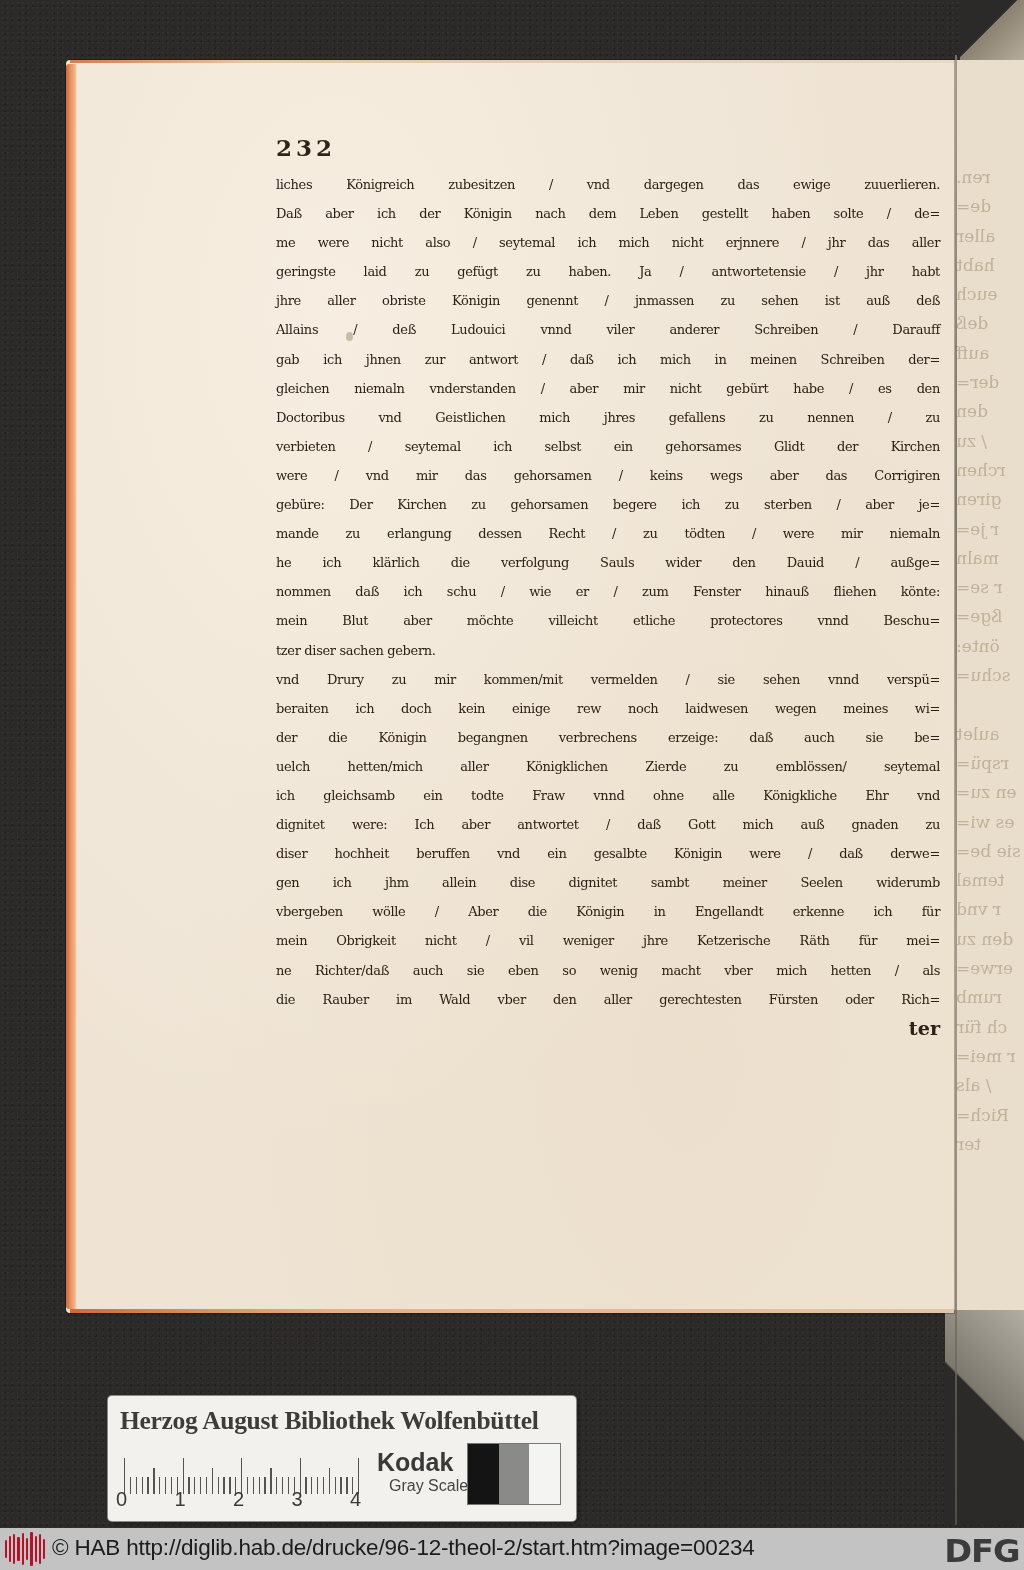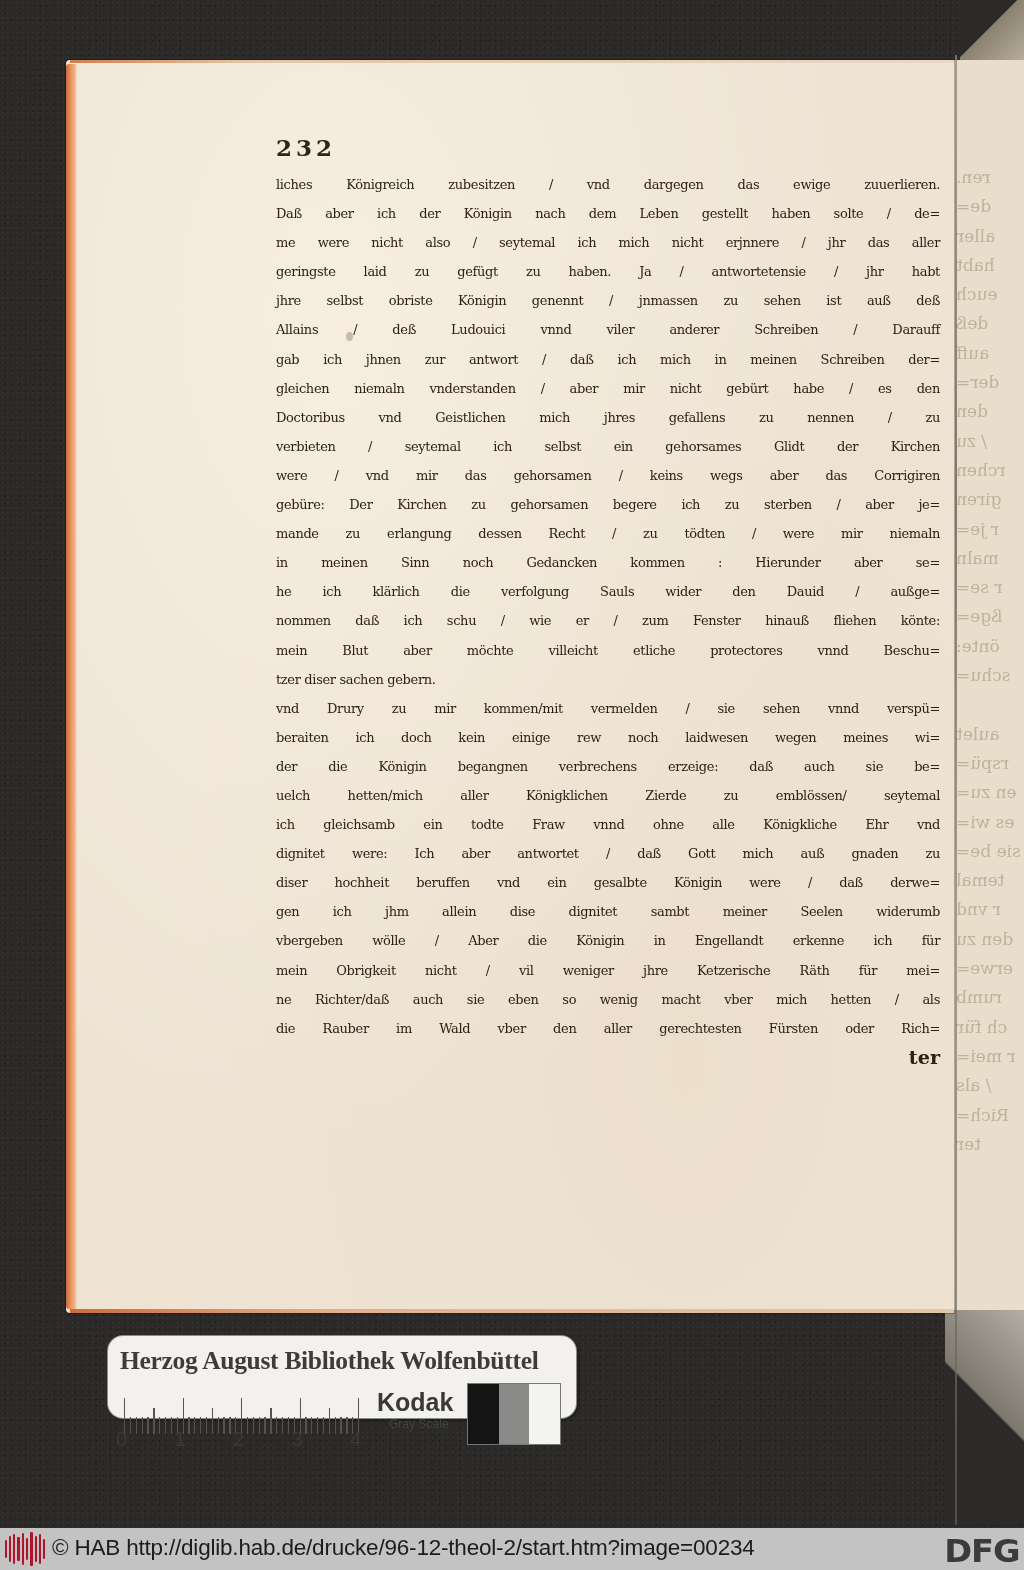--- a/index.html
+++ b/index.html
@@ -99,22 +99,22 @@
     height: 29.1px; line-height: 29.1px; font-size: 19.2px; font-weight: bold;
     text-align: right; color: #2d2115;
   }
   .stain {
     position: absolute; border-radius: 50%;
     background: rgba(120,95,60,0.35);
   }
 
   
   .scale-card {
-    position: absolute; left: 108px; top: 1336px; width: 468px; height: 82px;
-    background: #f2f1ee; border-radius: 15px;
+    position: absolute; left: 108px; top: 1396px; width: 468px; height: 125px;
+    background: #f2f1ee; border-radius: 4px;
     box-shadow: 0 0 0 1px #8b8a86, 2px 2px 4px rgba(0,0,0,0.4);
   }
   .scale-card .institution {
     position: absolute; left: 12px; top: 10px;
     font-family: "Liberation Serif", serif; font-weight: bold;
     font-size: 25.5px; color: #3d3c3a; letter-spacing: -0.3px; white-space: nowrap;
   }
   .ruler {
     position: absolute; left: 16px; top: 58px; width: 240px; height: 40px;
   }
@@ -127,21 +127,21 @@
     font-size: 20px; color: #3b3a37;
   }
   .kodak-brand {
     position: absolute; left: 269px; top: 52px;
     font-family: "Liberation Sans", sans-serif; font-weight: bold;
     font-size: 25px; color: #3a3937;
   }
   .kodak-sub {
     position: absolute; left: 281px; top: 81px;
     font-family: "Liberation Sans", sans-serif;
-    font-size: 12px; color: #444;
+    font-size: 16px; color: #444;
   }
   .gray-patches {
     position: absolute; left: 359px; top: 47px; width: 94px; height: 62px;
     display: flex; border: 1px solid #777;
   }
   .gray-patches div { flex: 1; }
 
   
   .footer {
     position: absolute; left: 0; top: 1528px; width: 1024px; height: 42px;
@@ -218,30 +218,29 @@
 
     <div class="text-block">
       <div class="running-head">
         <span class="page-number">232</span>
       </div>
       <div id="lines">
           <div class="line">liches Königreich zubesitzen / vnd dargegen das ewige zuuerlieren.</div>
           <div class="line">Daß aber ich der Königin nach dem Leben gestellt haben solte / de=</div>
           <div class="line">me were nicht also / seytemal ich mich nicht erjnnere / jhr das aller</div>
           <div class="line">geringste laid zu gefügt zu haben.  Ja / antwortetensie / jhr habt</div>
-          <div class="line">jhre selbst obriste Königin genennt / jnmassen zu sehen ist auß deß</div>
+          <div class="line">jhre aller obriste Königin genennt / jnmassen zu sehen ist auß deß</div>
           <div class="line">Allains / deß Ludouici vnnd viler anderer Schreiben / Darauff</div>
           <div class="line">gab ich jhnen zur antwort / daß ich mich in meinen Schreiben der=</div>
           <div class="line">gleichen niemaln vnderstanden / aber mir nicht gebürt habe / es den</div>
           <div class="line">Doctoribus vnd Geistlichen mich jhres gefallens zu nennen / zu</div>
           <div class="line">verbieten / seytemal ich selbst ein gehorsames Glidt der Kirchen</div>
           <div class="line">were / vnd mir das gehorsamen / keins wegs aber das Corrigiren</div>
           <div class="line">gebüre: Der Kirchen zu gehorsamen begere ich zu sterben / aber je=</div>
           <div class="line">mande zu erlangung dessen Recht / zu tödten / were mir niemaln</div>
-          <div class="line">in meinen Sinn noch Gedancken kommen :  Hierunder aber se=</div>
           <div class="line">he ich klärlich die verfolgung Sauls wider den Dauid / außge=</div>
           <div class="line">nommen daß ich schu / wie er / zum Fenster hinauß fliehen könte:</div>
           <div class="line">mein Blut aber möchte villeicht etliche protectores vnnd Beschu=</div>
           <div class="line last-para-line">tzer diser sachen gebern.</div>
           <div class="line">vnd Drury zu mir kommen/mit vermelden / sie sehen vnnd verspü=</div>
           <div class="line">beraiten ich doch kein einige rew noch laidwesen wegen meines wi=</div>
           <div class="line">der die Königin begangnen verbrechens erzeige: daß auch sie be=</div>
           <div class="line">uelch hetten/mich aller Königklichen Zierde zu emblössen/ seytemal</div>
           <div class="line">ich gleichsamb ein todte Fraw vnnd ohne alle Königkliche Ehr vnd</div>
           <div class="line">dignitet were: Ich aber antwortet / daß Gott mich auß gnaden zu</div>

